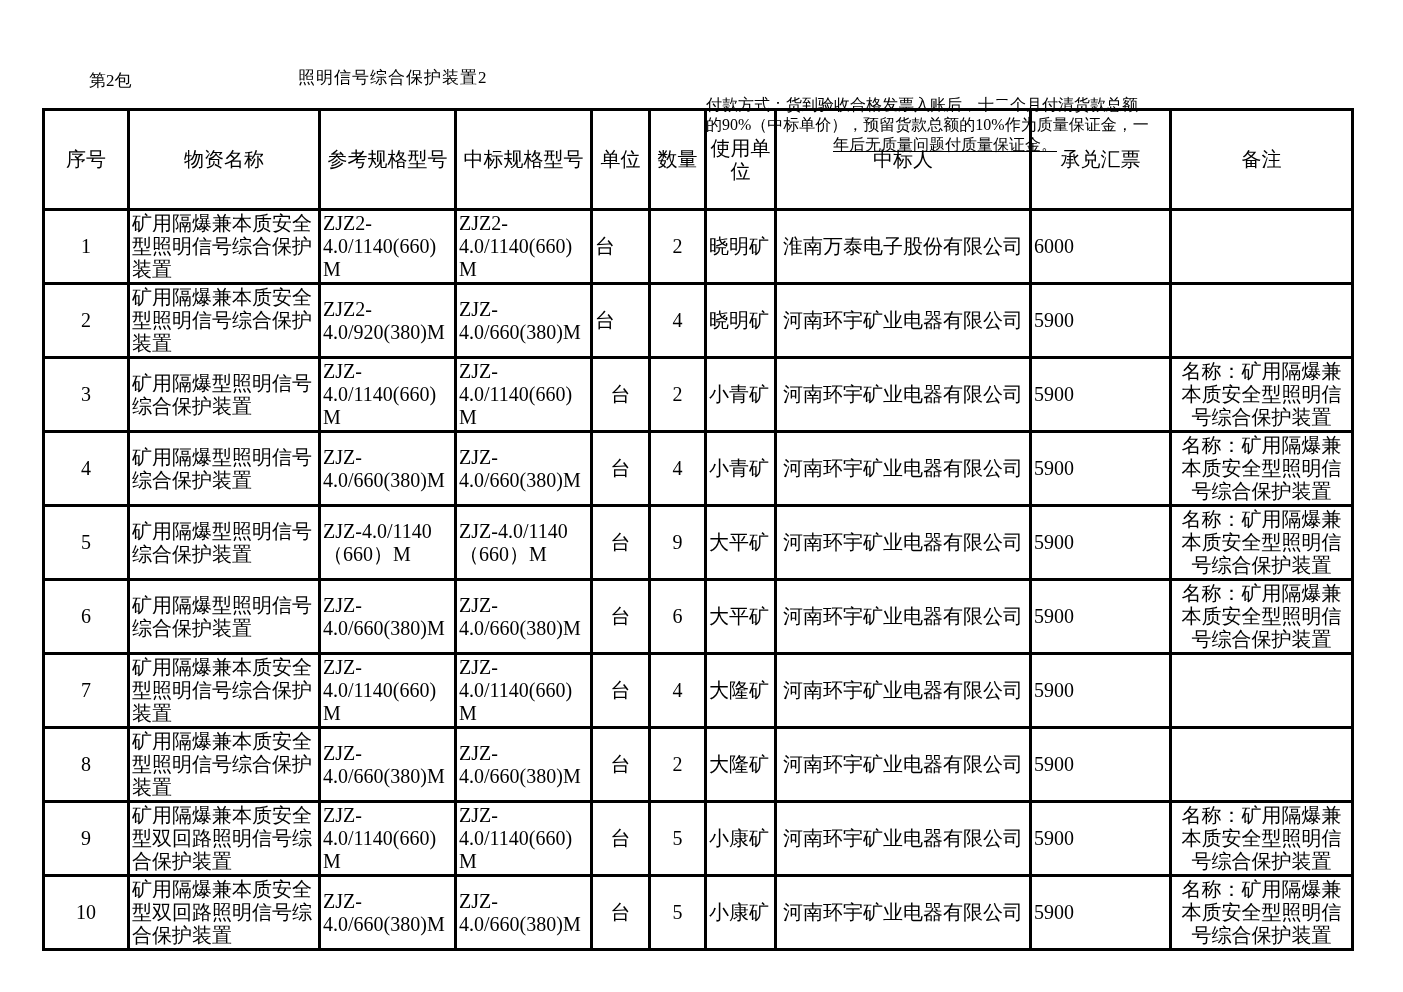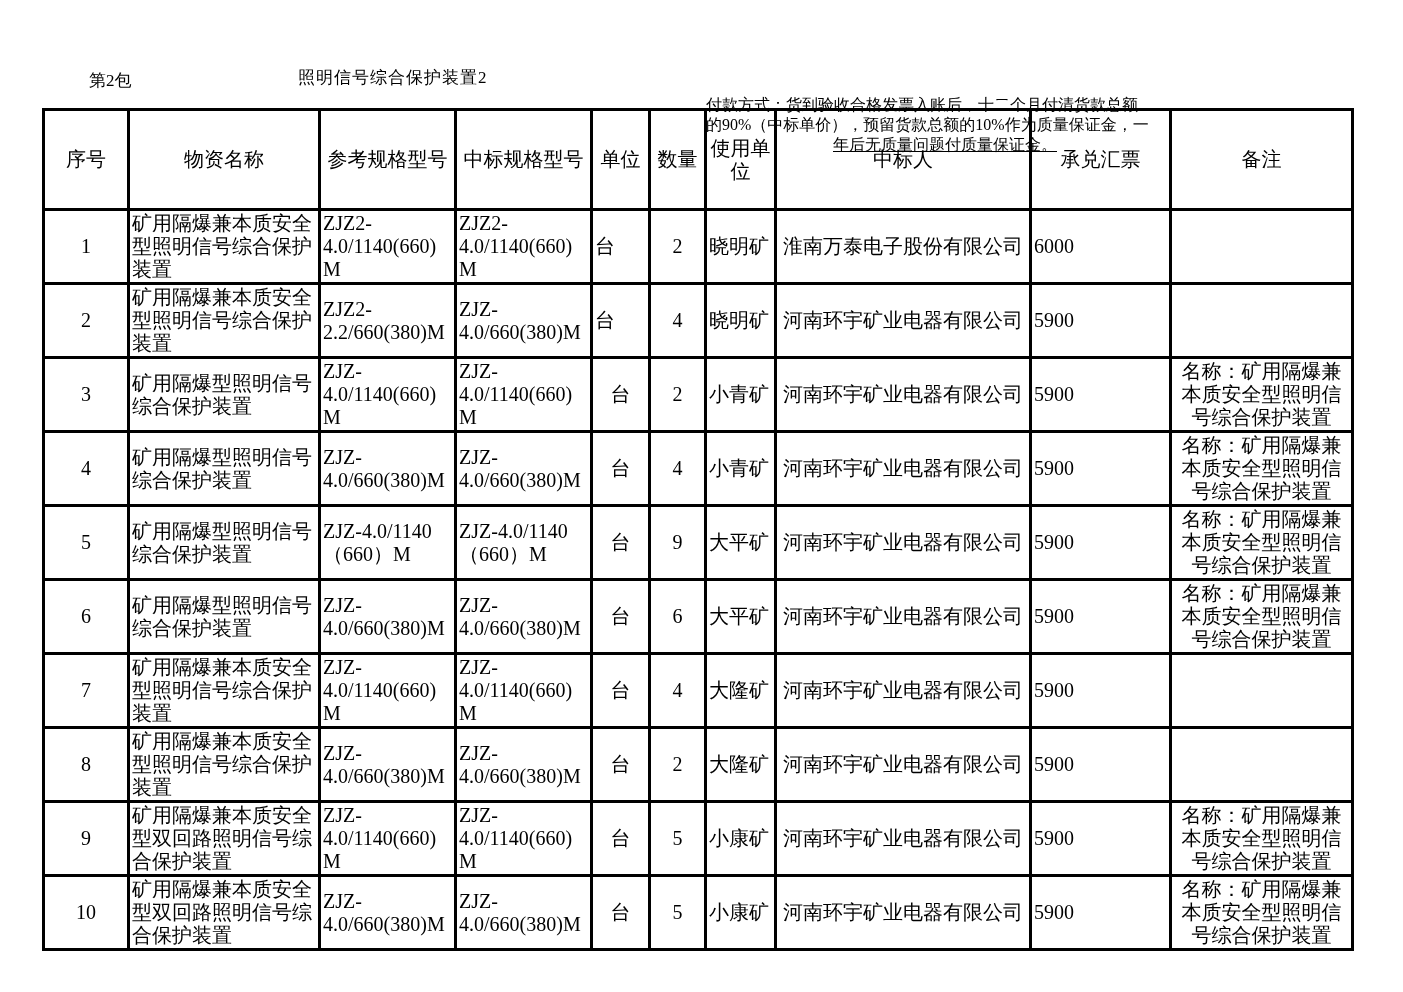--- a/index.html
+++ b/index.html
@@ -130,21 +130,21 @@
     <td class="c-qty">2</td>
     <td class="c-user">晓明矿</td>
     <td class="c-bidder">淮南万泰电子股份有限公司</td>
     <td class="c-price">6000</td>
     <td class="c-remark"></td>
   </tr>
 
   <tr>
     <td class="c-no">2</td>
     <td class="c-name">矿用隔爆兼本质安全型照明信号综合保护装置</td>
-    <td class="c-ref">ZJZ2-2.2/660(380)M</td>
+    <td class="c-ref">ZJZ2-4.0/920(380)M</td>
     <td class="c-win">ZJZ-4.0/660(380)M</td>
     <td class="c-unit" style="text-align: left;">台</td>
     <td class="c-qty">4</td>
     <td class="c-user">晓明矿</td>
     <td class="c-bidder">河南环宇矿业电器有限公司</td>
     <td class="c-price">5900</td>
     <td class="c-remark"></td>
   </tr>
 
   <tr>

